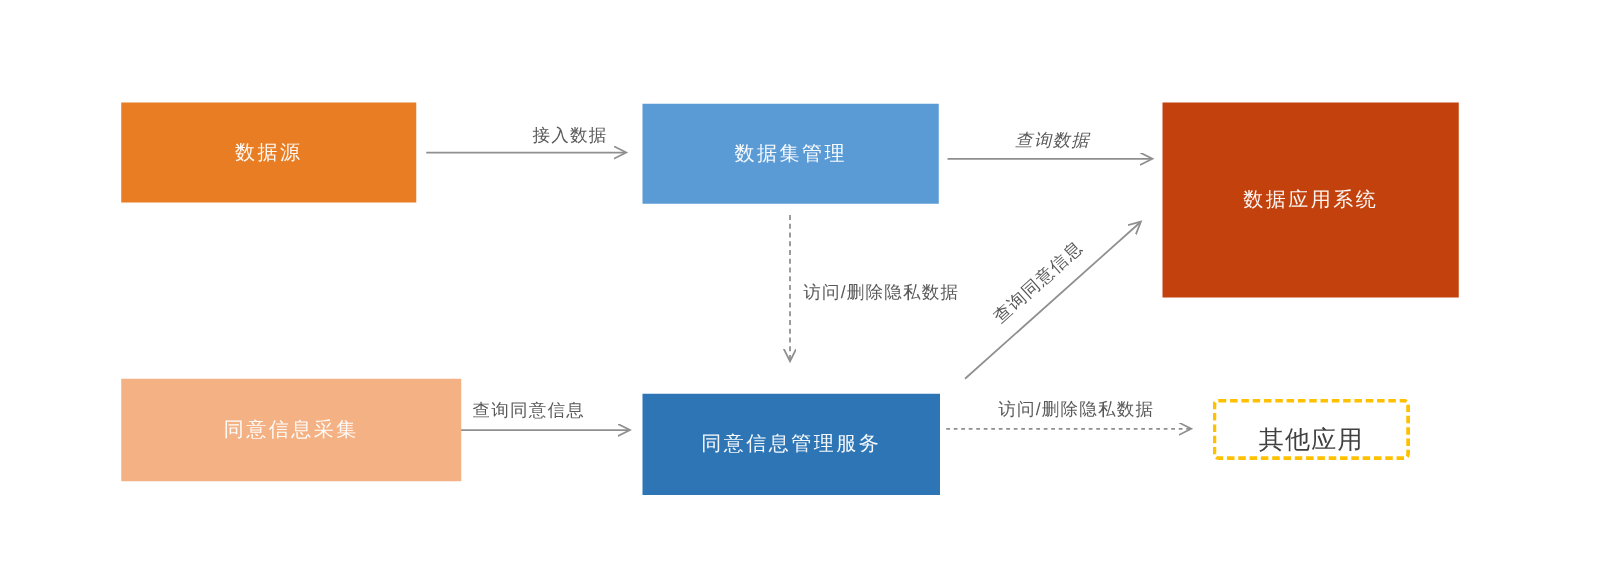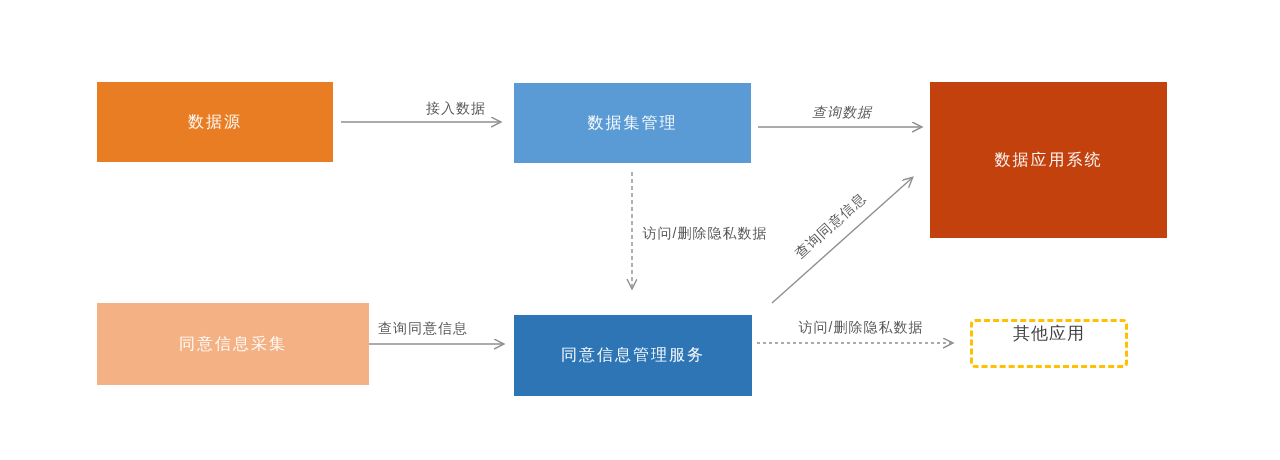--- a/index.html
+++ b/index.html
@@ -18,25 +18,25 @@
     font-size:16px;letter-spacing:2px;font-weight:400;
   }
   .node-data-source      {left:97px; top:82px;  width:236px;height:80px;}
   .node-dataset-mgmt     {left:514px;top:83px;  width:237px;height:80px;}
   .node-data-app-system  {left:930px;top:82px;  width:237px;height:156px;}
   .node-consent-collect  {left:97px; top:303px; width:272px;height:82px;}
   .node-consent-service  {left:514px;top:303px; width:238px;height:81px;margin-top:12px;}
   .node-other-apps{
     position:absolute;
     left:970px;top:319px;width:158px;height:49px;
-    display:flex;align-items:flex-start;justify-content:center;
+    display:flex;align-items:flex-end;justify-content:center;
     border:3px dashed #FFC000;border-radius:5px;
     box-sizing:border-box;
     background:#ffffff;
-    color:#404040;font-size:17px;letter-spacing:1px;
+    color:#404040;font-size:20px;letter-spacing:1px;
   }
   .edge-label{
     position:absolute;
     transform:translate(-50%,-50%);
     font-size:14px;color:#595959;letter-spacing:1px;
     white-space:nowrap;
     background:transparent;
   }
   .edge-label.rotated{
     transform:translate(-50%,-50%) rotate(-42deg);

